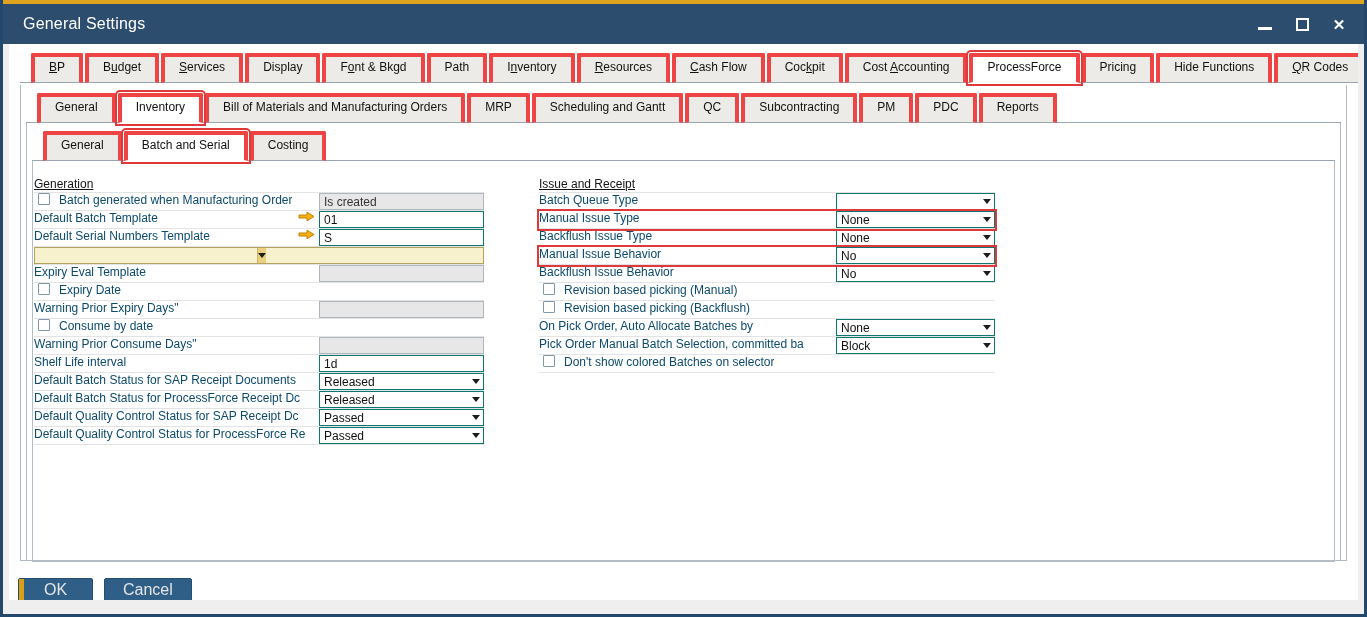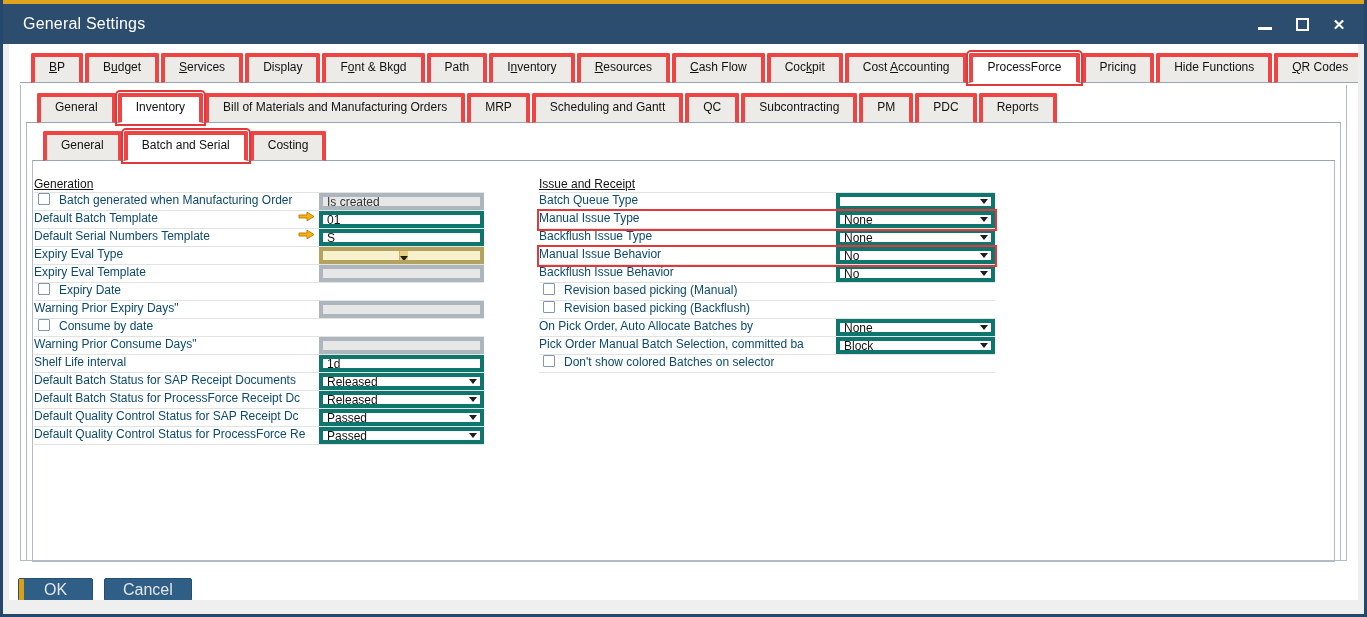--- a/index.html
+++ b/index.html
@@ -59,21 +59,21 @@
   .col-right .lbl{ width:297px; flex:0 0 297px; }
   .lbl-text{ overflow:hidden; white-space:nowrap; }
   .checkbox{
     flex:0 0 12px; width:12px; height:12px; background:#fff;
     border:1px solid #7f98ad; border-radius:1px; margin:0 9px 0 4px; cursor:pointer;
   }
   .link-arrow{ margin-left:auto; margin-right:4px; display:flex; align-items:center; cursor:pointer; }
   .fld{ flex:1 1 auto; height:17px; }
   .fld.empty{ border:none; background:transparent; }
   .box{
-    border:4px solid #0f766e; background:#fff; font-size:12px; color:#111;
+    border:1px solid #0f766e; background:#fff; font-size:12px; color:#111;
     display:flex; align-items:center; padding:0 4px; height:17px; overflow:hidden; white-space:nowrap;
   }
   .box.disabled{ background:#e7e7e7; border-color:#adb5bd; color:#333; }
   .combo{ padding-right:0; cursor:pointer; }
   .combo .val{ flex:1 1 auto; overflow:hidden; }
   .arrow-zone{ flex:0 0 15px; height:100%; display:flex; align-items:center; justify-content:center; }
   .tri{ width:0; height:0; border-left:4px solid transparent; border-right:4px solid transparent; border-top:5px solid #1d1d1d; }
   .combo.focus{ background:#f8f1cd; border-color:#b4a25f;flex-direction:column; }
   .combo.focus .arrow-zone{ background:#eacf7e; border-left:1px solid #cdb468; }
   .row.hl-red{ outline:2px solid #e0393b; outline-offset:0; z-index:3; }
@@ -174,23 +174,20 @@
                     <span class="lbl-text">Default Serial Numbers Template</span>
                     <span class="link-arrow">
                       <svg width="17" height="11" viewBox="0 0 17 11">
                         <path d="M1 4 h8 V1.2 L16 5.5 9 9.8 V7 H1 z" fill="#f9b013" stroke="#bb8304" stroke-width="1"></path>
                       </svg>
                     </span>
                   </div>
                   <div class="fld box">S</div>
                 </div>
                 <div class="row">
-                  <div class="lbl">
-                    <span class="lbl-text">Expiry Eval Type</span>
-                  </div>
                   <div class="fld box combo focus">
                     <span class="val">Current date</span>
                     <span class="arrow-zone">
                       <span class="tri"></span>
                     </span>
                   </div>
                 </div>
                 <div class="row">
                   <div class="lbl">
                     <span class="lbl-text">Expiry Eval Template</span>

